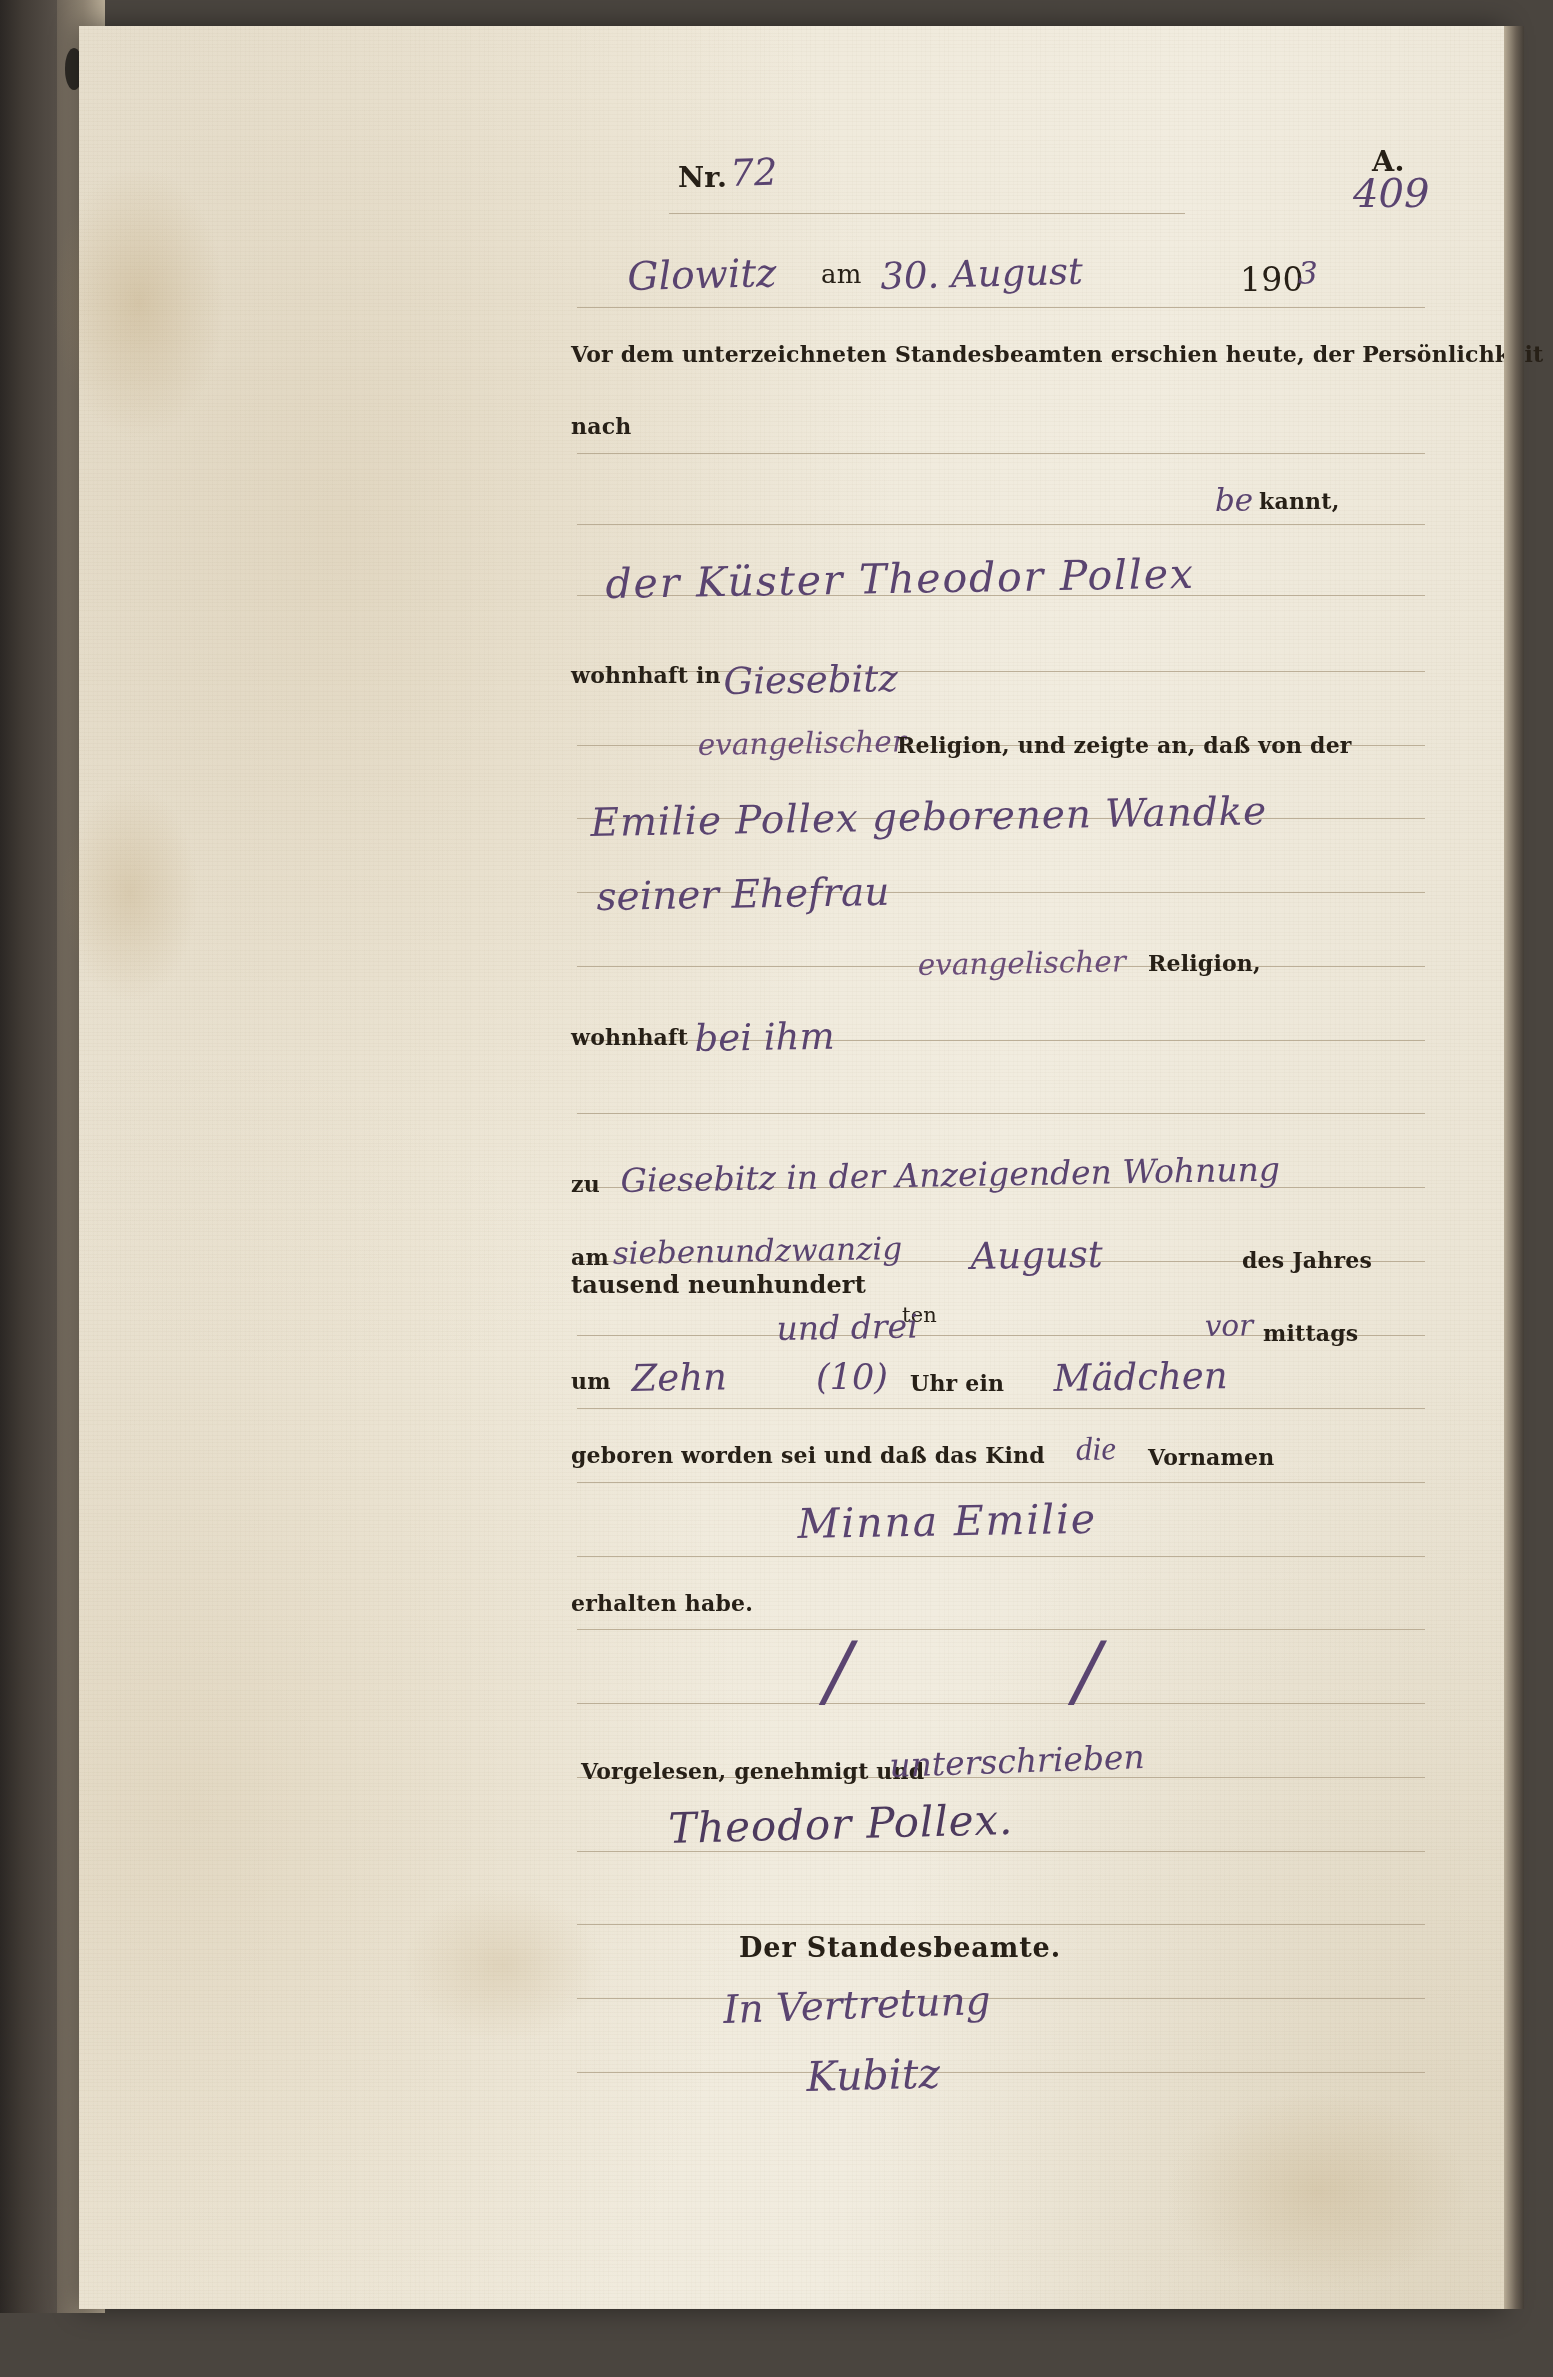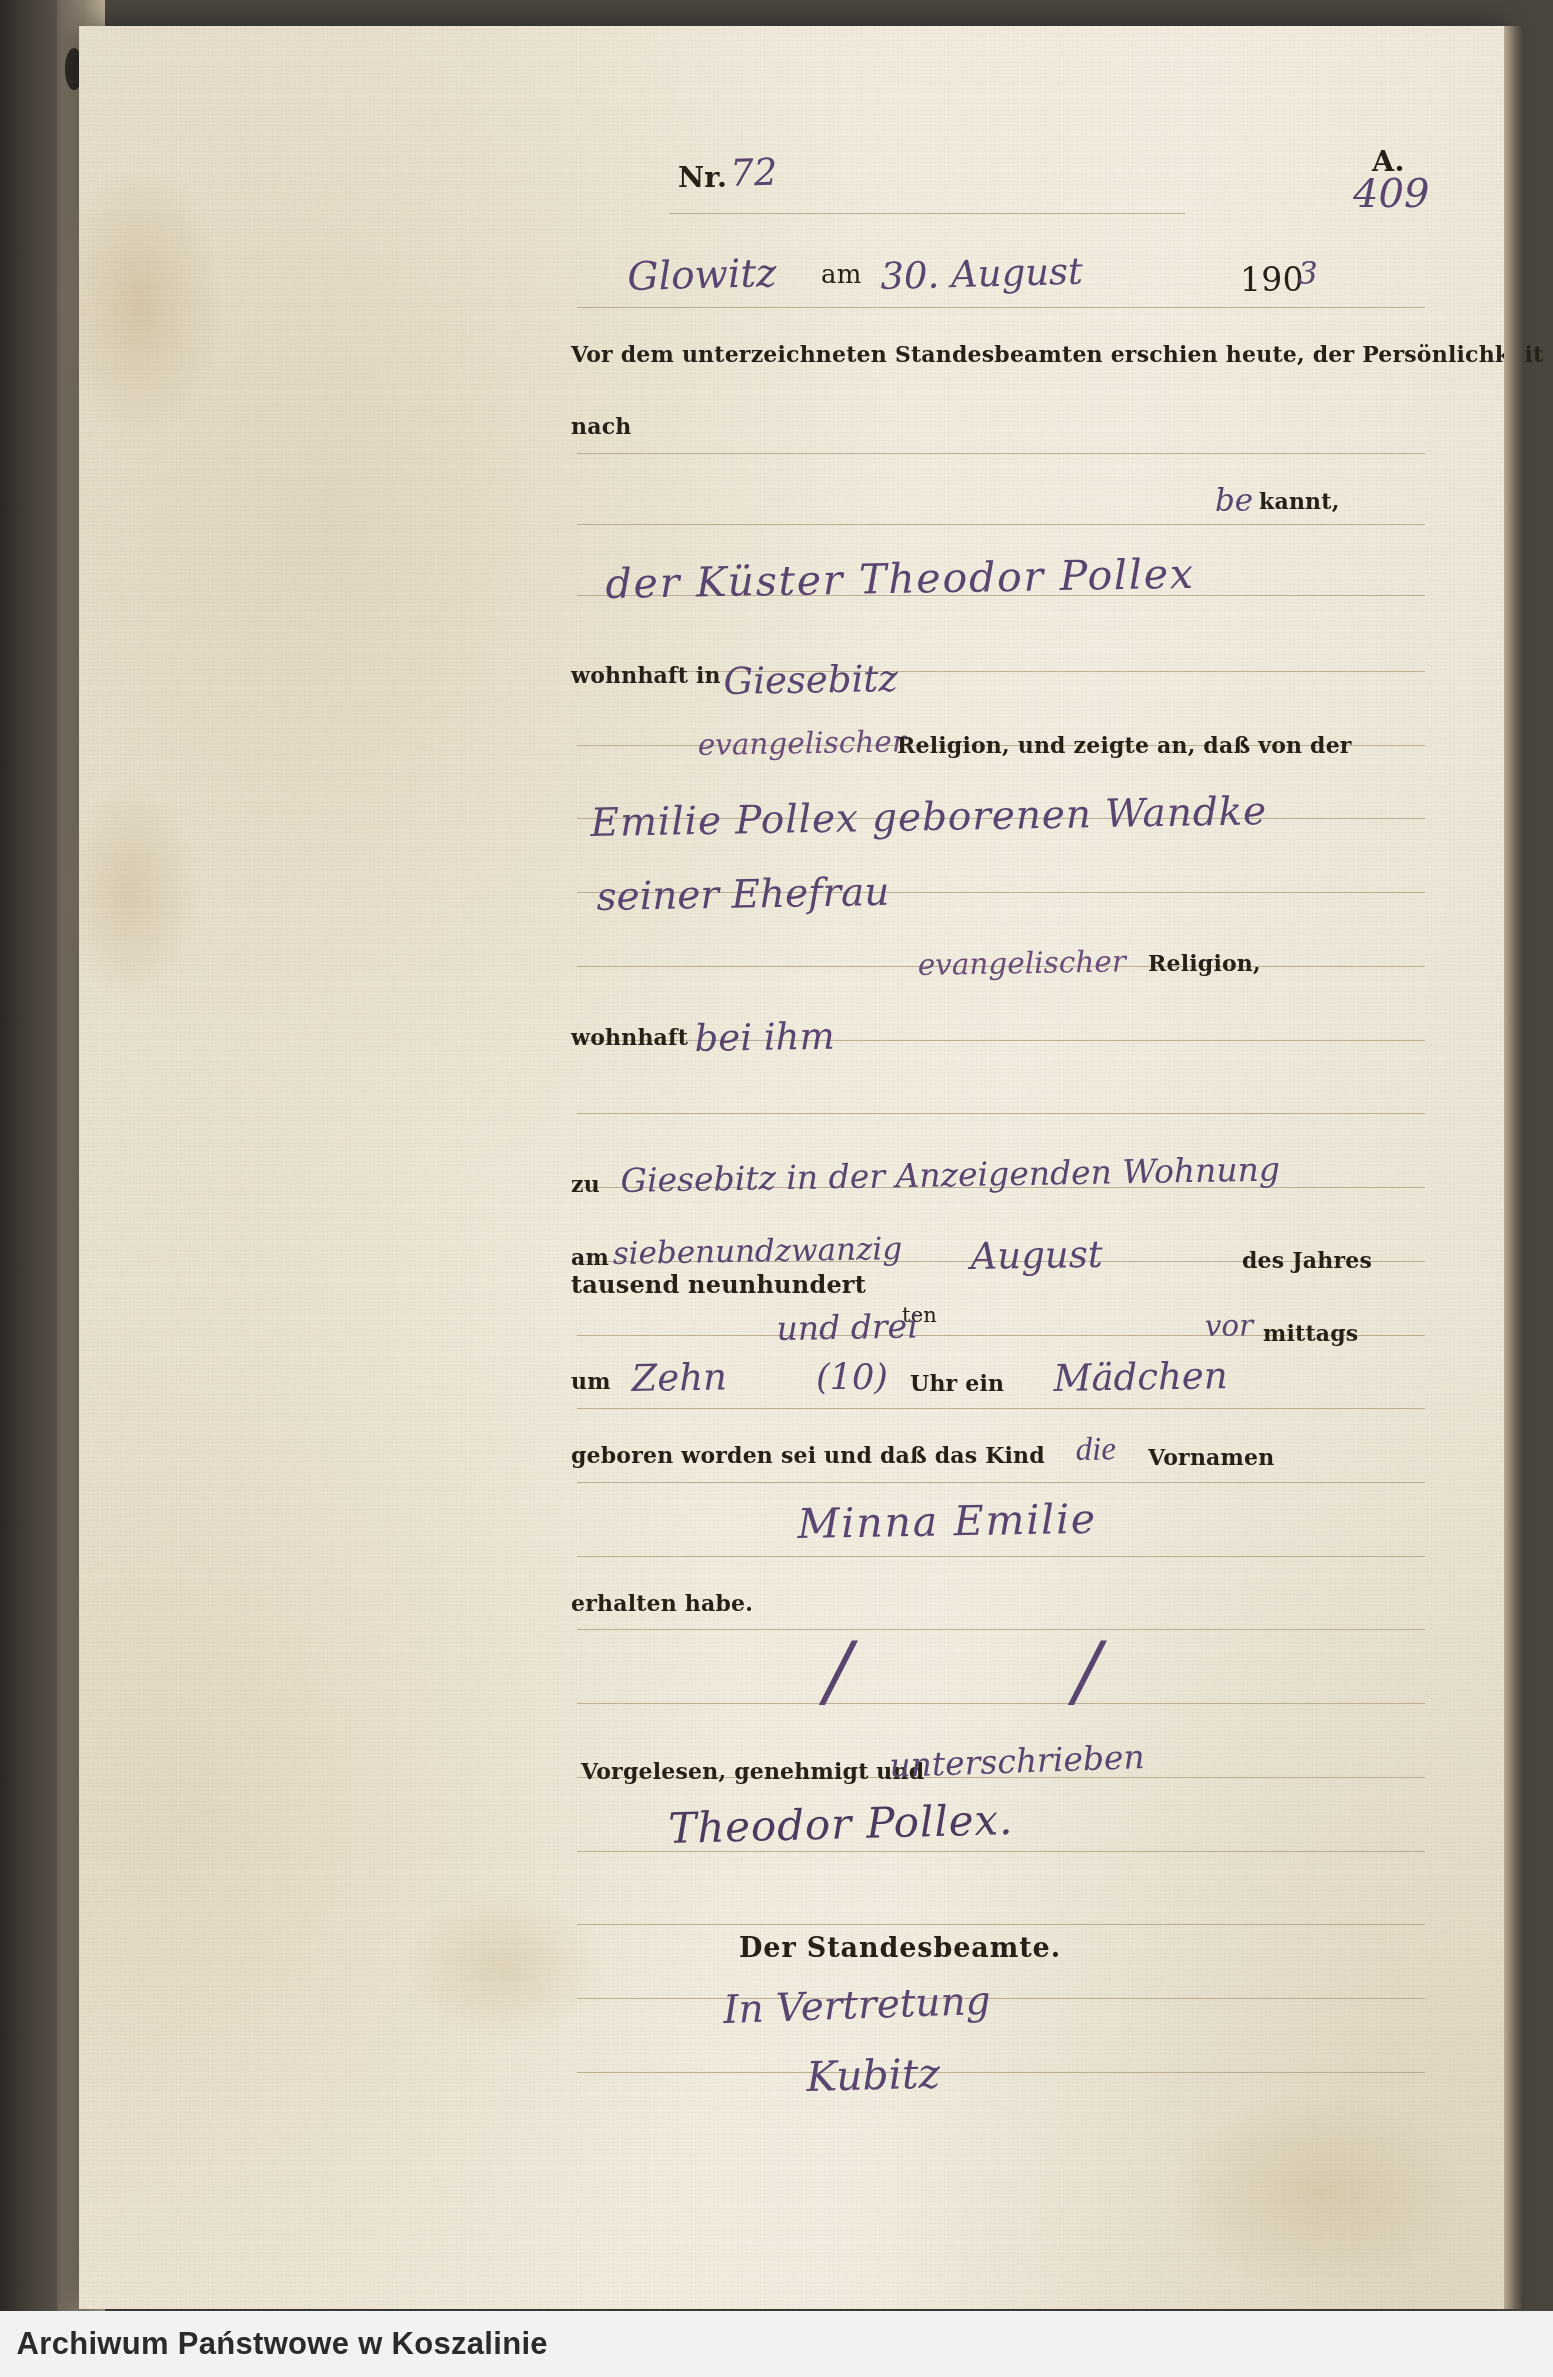--- a/index.html
+++ b/index.html
@@ -240,18 +240,15 @@
     <div class="hand" style="left:811px;top:1720px;font-size:33px;transform:rotate(-2deg);">unterschrieben</div>
 
     <div class="hand pen" style="left:590px;top:1778px;font-size:42px;transform:rotate(-1.5deg);letter-spacing:0.9px;">Theodor Pollex.</div>
 
     <div class="printed" style="left:660px;top:1906px;font-size:27px;letter-spacing:0.9px;">Der Standesbeamte.</div>
     <div class="hand" style="left:645px;top:1961px;font-size:39px;transform:rotate(-2deg);">In Vertretung</div>
     <div class="hand" style="left:728px;top:2027px;font-size:41px;transform:rotate(-1.5deg);">Kubitz</div>
 
   </div>
 
-  <div id="watermark-bar">
-    <span id="watermark-text">Archiwum Państwowe w Koszalinie</span>
-  </div>
 
 </div>
 
 
 </body></html>

